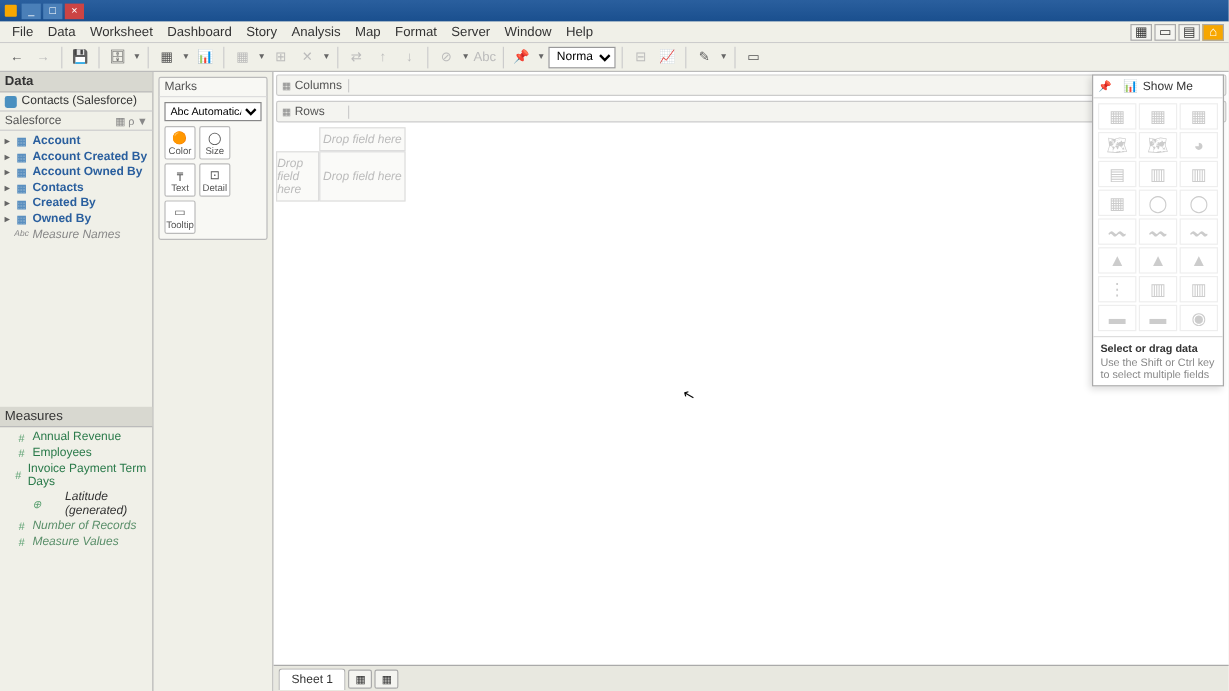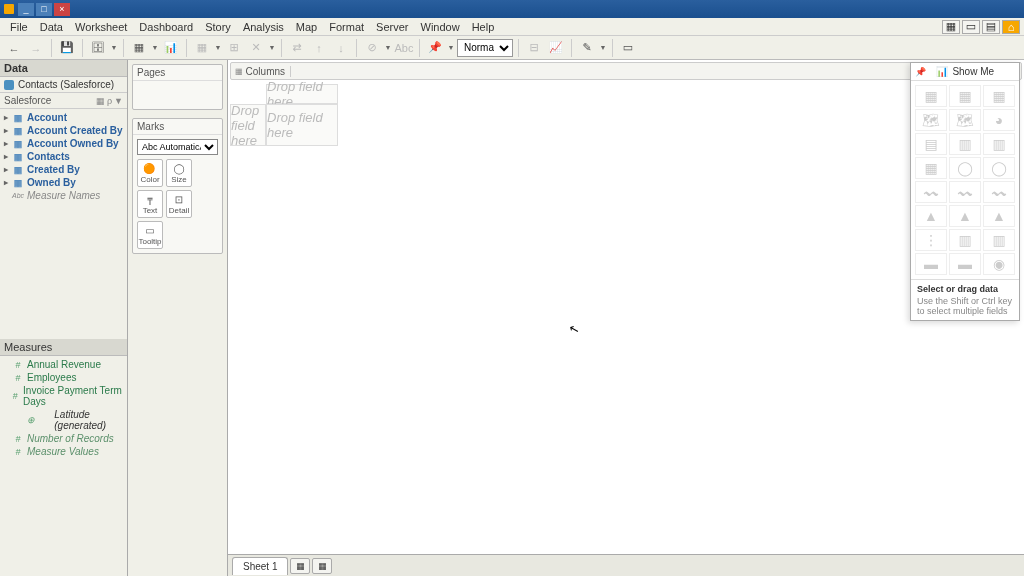--- a/index.html
+++ b/index.html
@@ -54,21 +54,21 @@
   .markssel { width:100%; height:16px; border:1px solid #888; background:#fff; font-size:9px;}
   .markbtns { display:flex; gap:3px; margin-top:4px; flex-wrap:wrap;}
   .mbtn2 { width:26px; height:28px; border:1px solid #bbb; background:#fff; display:flex; flex-direction:column; align-items:center; justify-content:center; font-size:8px; color:#555; border-radius:2px;}
   .mbtn2 .mi { font-size:10px; height:12px;}
   
   .canvas { flex:1; background:#fff; position:relative; display:flex; flex-direction:column;}
   .shelf { height:18px; border:1px solid #ccc; margin:2px; display:flex; align-items:center; background:#f4f4f0; font-size:10px; border-radius:2px;}
   .shelf .slabel { width:60px; padding:0 4px; border-right:1px solid #ccc; color:#555; display:flex; align-items:center; gap:3px;}
   .shelf .slabel::before { content:"▦"; font-size:8px; color:#888;}
   .dropzone { display:flex; margin:2px;}
-  .dcell { border:1px solid #ddd; background:#fafaf8; display:flex; align-items:center; justify-content:center; font-size:13px; color:#bbb; font-style:italic;}
+  .dcell { border:1px solid #ddd; background:#fafaf8; display:flex; align-items:center; justify-content:center; font-size:10px; color:#bbb; font-style:italic;}
   .dc1 { width:36px; height:42px;}
   .dc2 { width:72px; height:20px;}
   .dc3 { width:72px; height:42px;}
   .canvas-inner {flex:1;}
   
   .showme { position:absolute; right:4px; top:2px; width:110px; background:#fff; border:1px solid #aaa; box-shadow:-2px 2px 6px rgba(0,0,0,0.15); z-index:10;}
   .showme .smhdr { display:flex; align-items:center; justify-content:center; padding:3px; font-size:10px; border-bottom:1px solid #ddd; gap:4px;}
   .showme .smhdr .pin { position:absolute; left:4px; font-size:9px; color:#888;}
   .smgrid { display:grid; grid-template-columns:repeat(3, 1fr); gap:2px; padding:4px;}
   .smcell { width:32px; height:22px; border:1px solid #eee; display:flex; align-items:center; justify-content:center; font-size:14px; color:#ccc;}
@@ -237,24 +237,20 @@
       <div class="trow calcm">
           <span class="arr"></span>
           <span class="icn"></span>
           <span>Measure Values</span>
         </div>
     </div>
   </div>
 
   <div class="midcol">
     <div class="card">
-      <div class="chdr">Pages</div>
-      <div class="cbody"></div>
-    </div>
-    <div class="card">
       <div class="chdr">Marks</div>
       <div class="cbody">
         <select class="markssel">
           <option>Abc <span>Automatic</span>Automatic</option>
         </select>
         <div class="markbtns">
           <div class="mbtn2">
               <span class="mi">🟠</span>
               <span>Color</span>
             </div>
@@ -275,20 +271,23 @@
               <span>Tooltip</span>
             </div>
         </div>
       </div>
     </div>
   </div>
 
   <div class="canvas">
     <div class="shelf">
       <div class="slabel">Columns</div>
+    </div>
+    <div class="shelf">
+      <div class="slabel">Rows</div>
     </div>
     <div class="dropzone">
       <div style="display:flex; flex-direction:column;">
         <div class="dcell dc2" style="margin-left:36px;">
             <span>Drop field here</span>
           </div>
         <div style="display:flex;">
           <div class="dcell dc1">
               <span>Drop field here</span>
             </div>

